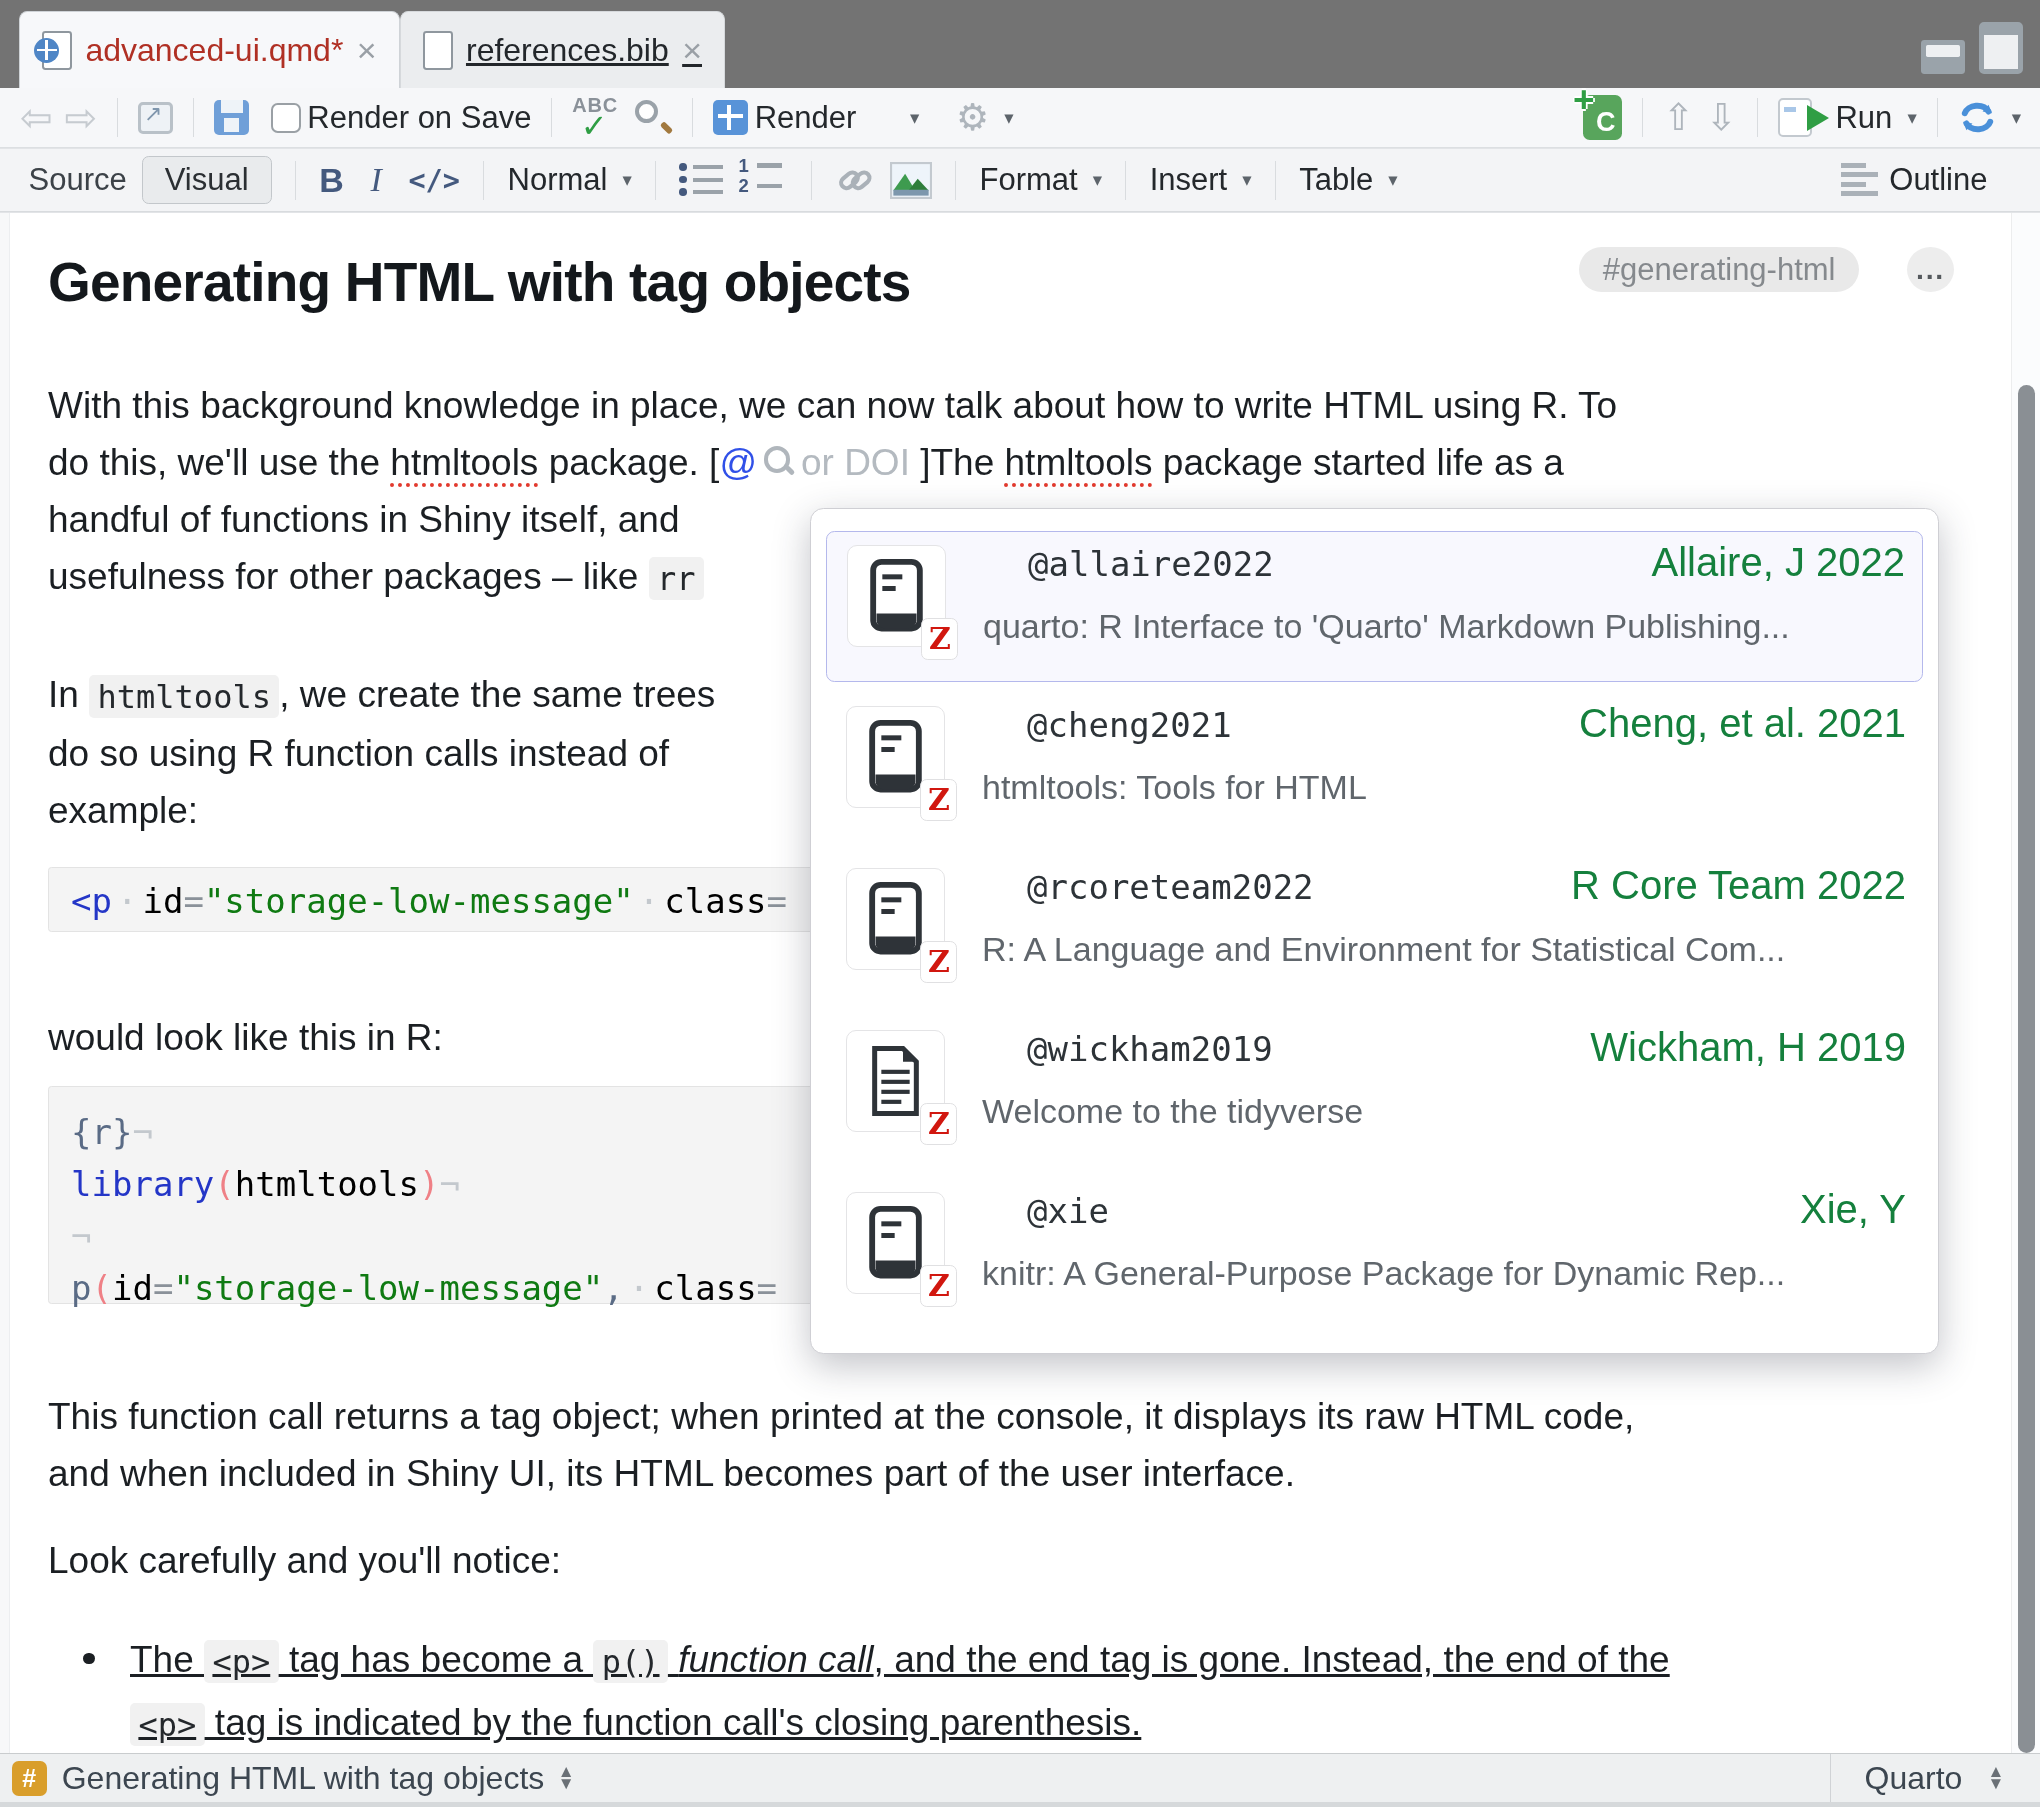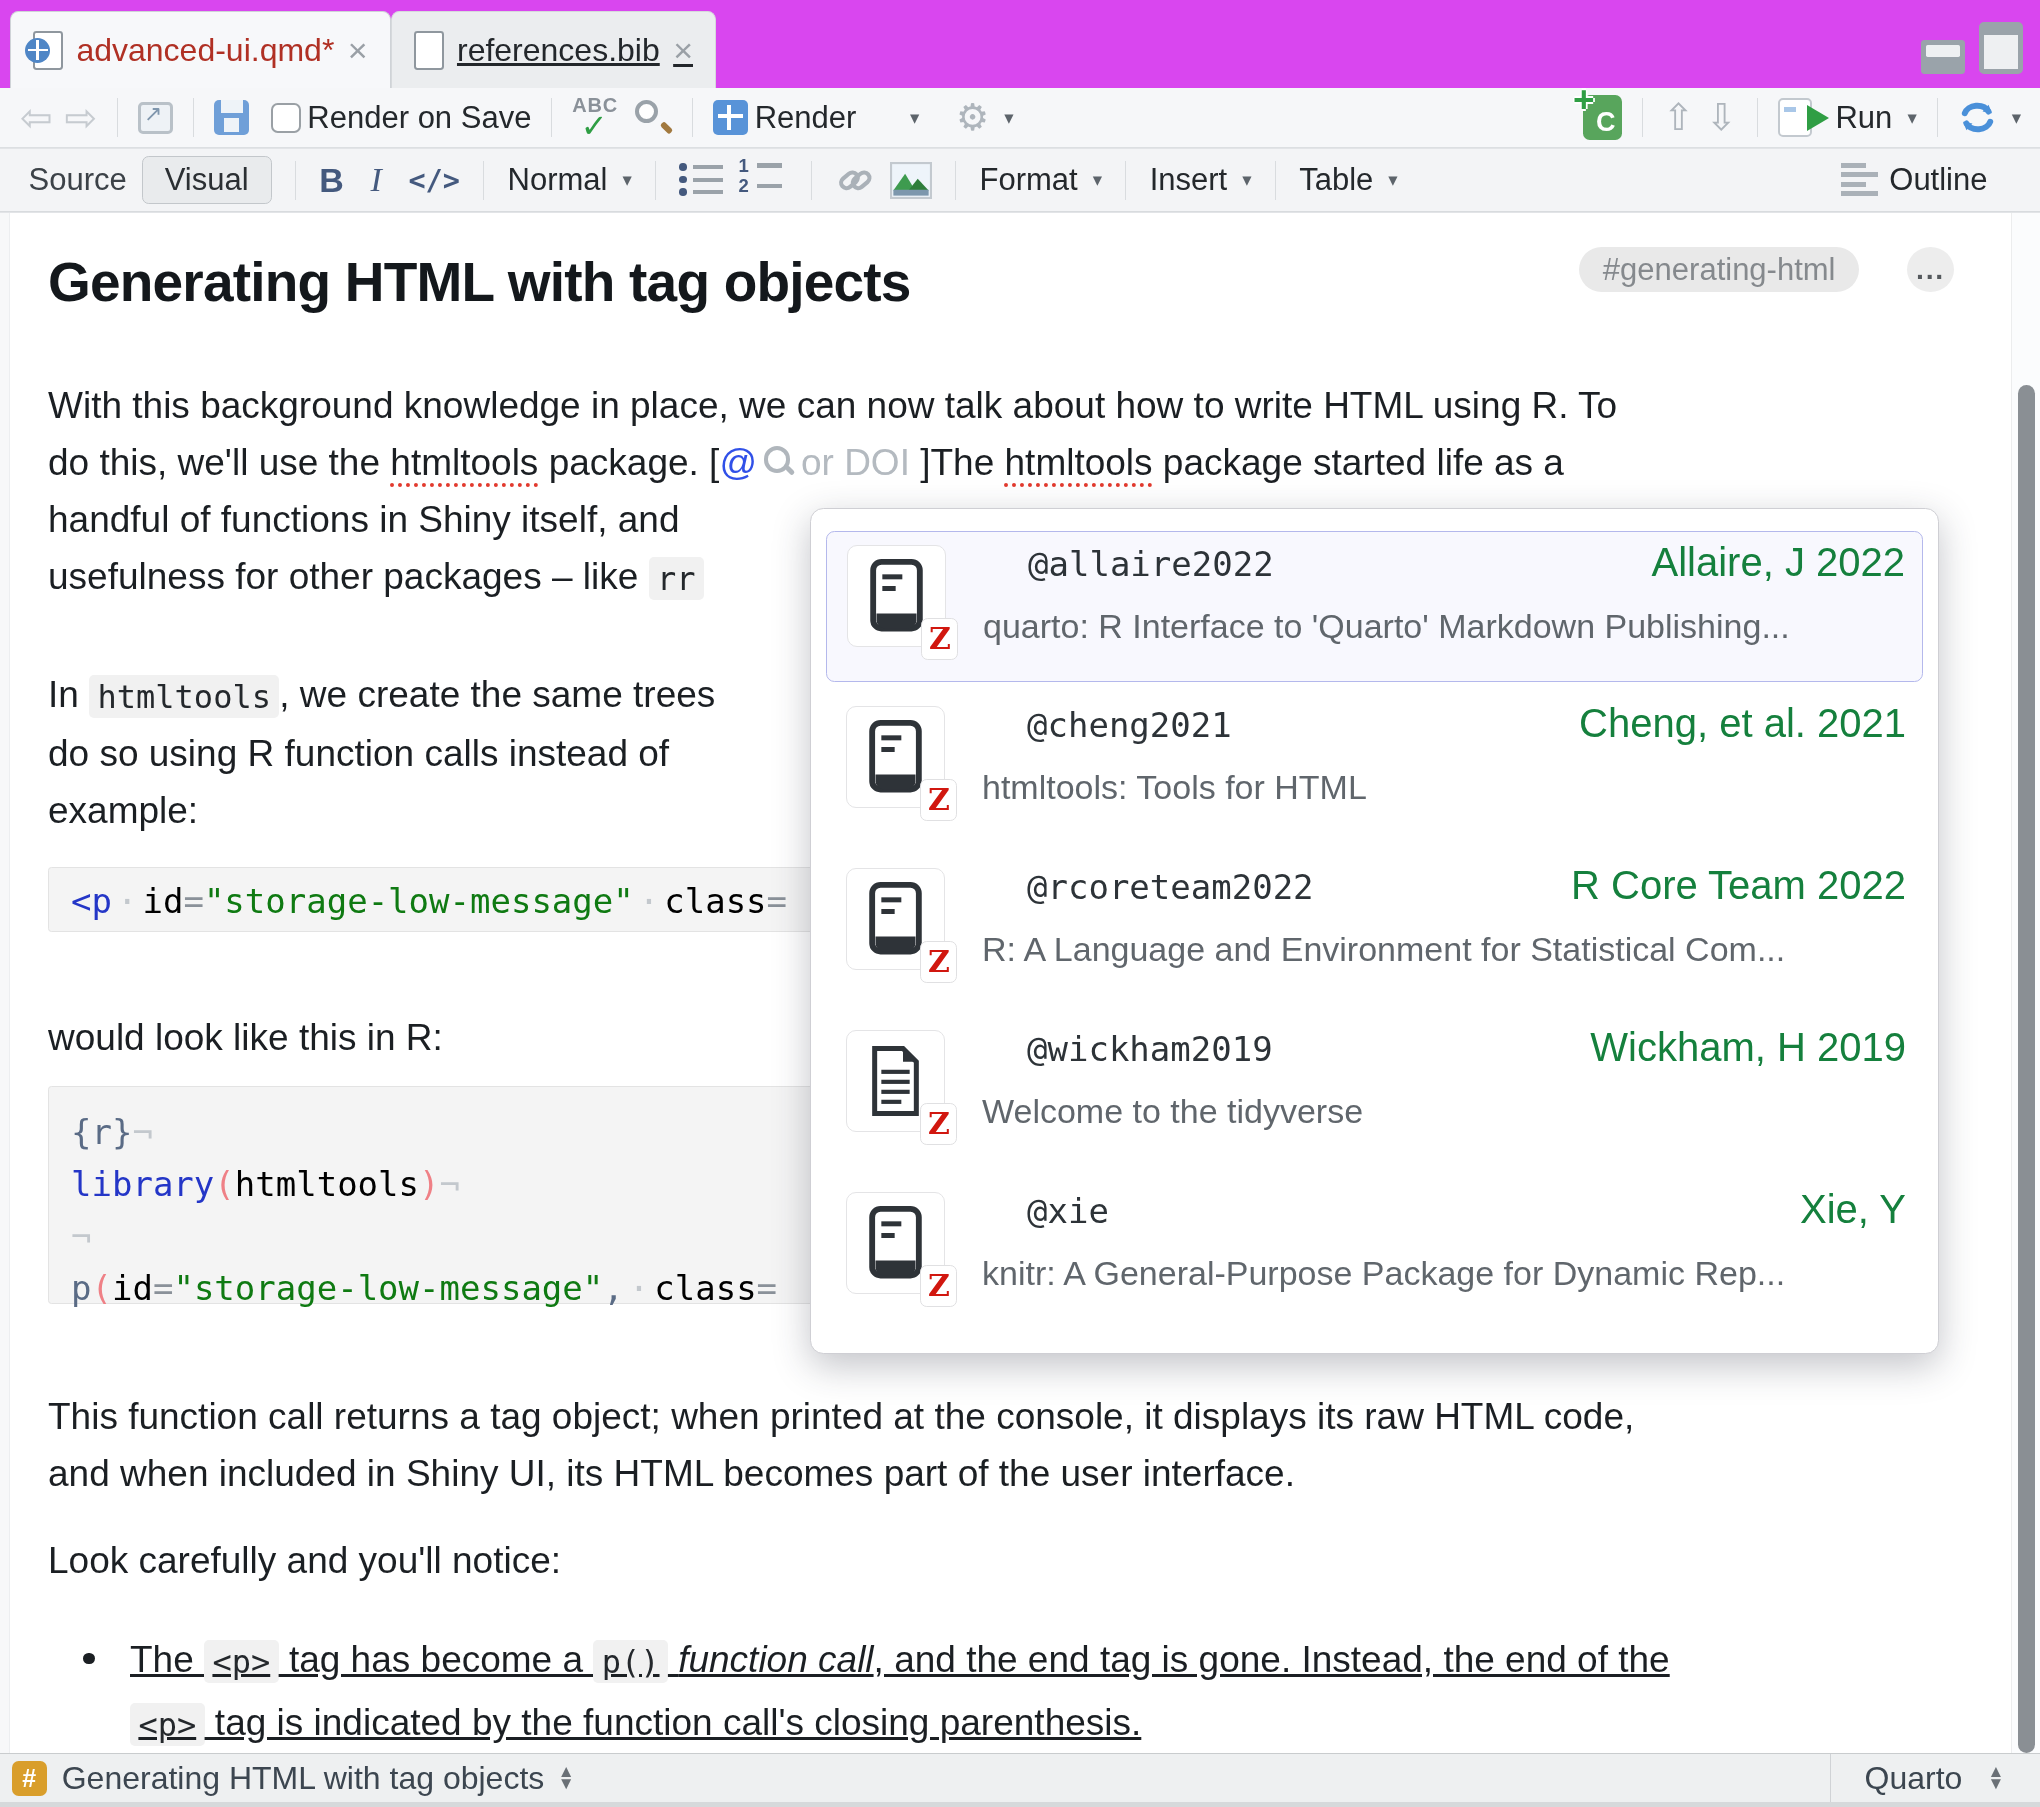--- a/index.html
+++ b/index.html
@@ -1,22 +1,22 @@
 <!DOCTYPE html>
 <html style="font-size:13.4px"><head>
 <meta charset="utf-8">
 <style>
   * { margin:0; padding:0; box-sizing:border-box; }
   html,body { width:2041px; height:1807px; overflow:hidden; background:#e6e8ea;
     font-family:"Liberation Sans", sans-serif; }
   .window { position:relative; width:2041px; height:1807px; background:#e2e4e7; }
 
   
-  .tabbar { position:absolute; top:0; left:0; right:0; height:89px; background:#d946ef;
-    border-bottom:0.8px solid #cfd3d7; display:flex; align-items:flex-end; padding-left:10px; }
+  .tabbar { position:absolute; top:0; left:0; right:0; height:89px; background:#737373;
+    border-bottom:0.8px solid #cfd3d7; display:flex; align-items:flex-end; padding-left:19px; }
   .tab { height:77px; display:flex; align-items:center; gap:13.4px; padding:0 22px;
     border-top-left-radius:8.4px; border-top-right-radius:8.4px; font-size:32px; }
   .tab.active { background:#f7f8fa; border:0.8px solid #cfd3d7; border-bottom:none; color:#b03024; }
   .tab.inactive { background:#ebedef; border:0.8px solid #d6d9dc; border-bottom:none; color:#23272b;text-decoration:underline; }
   .doc-icon { width:30px; height:39px; background:#fff; border:2.5px solid #8f979e; border-radius:3.4px; position:relative; }
   .doc-icon .qcircle { position:absolute; left:-10px; top:5px; width:25px; height:25px; border-radius:50%;
     background:#4f86c6; }
   .doc-icon .qcircle:after { content:""; position:absolute; left:11px; top:2.5px; width:2.5px; height:20px; background:#fff; }
   .doc-icon .qcircle:before { content:""; position:absolute; left:2.5px; top:11px; width:20px; height:2.5px; background:#fff; }
   .tab-close { color:#9aa0a6; font-size:34px; line-height:34px; }

